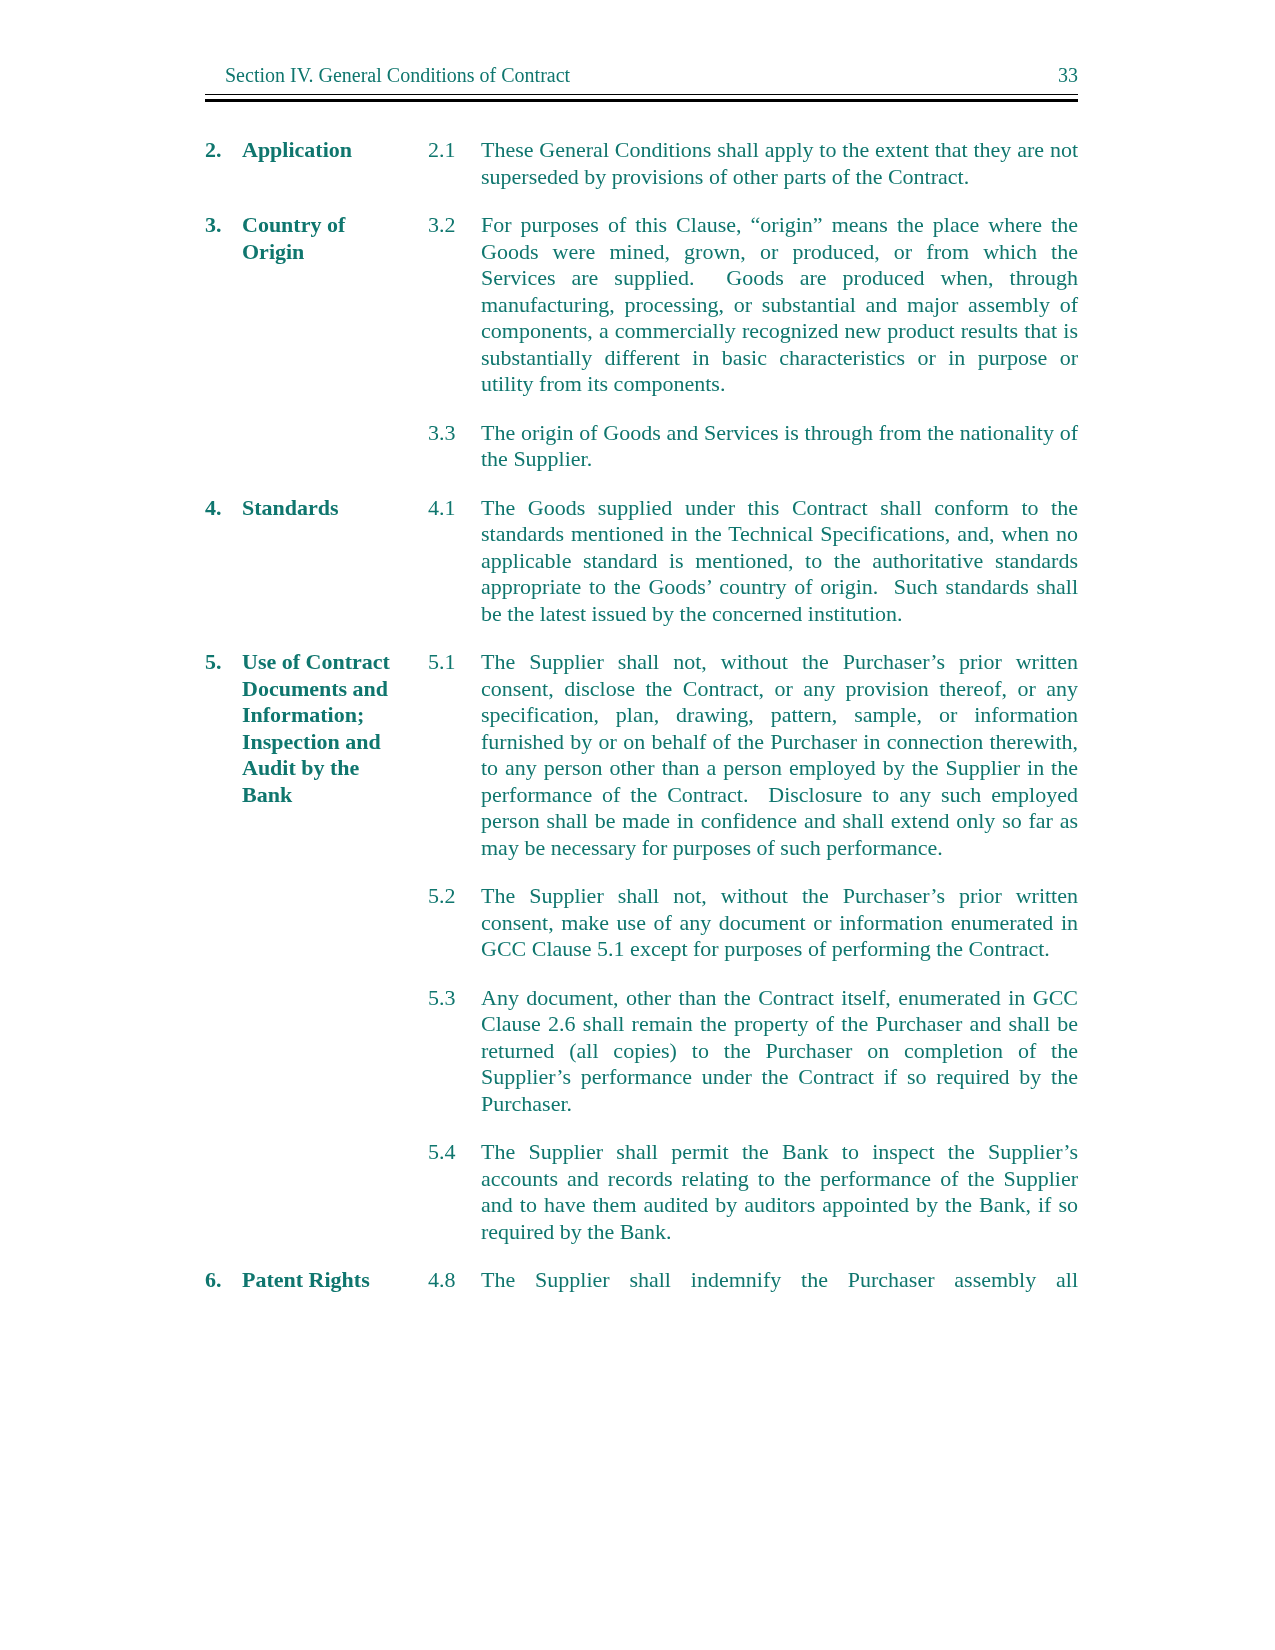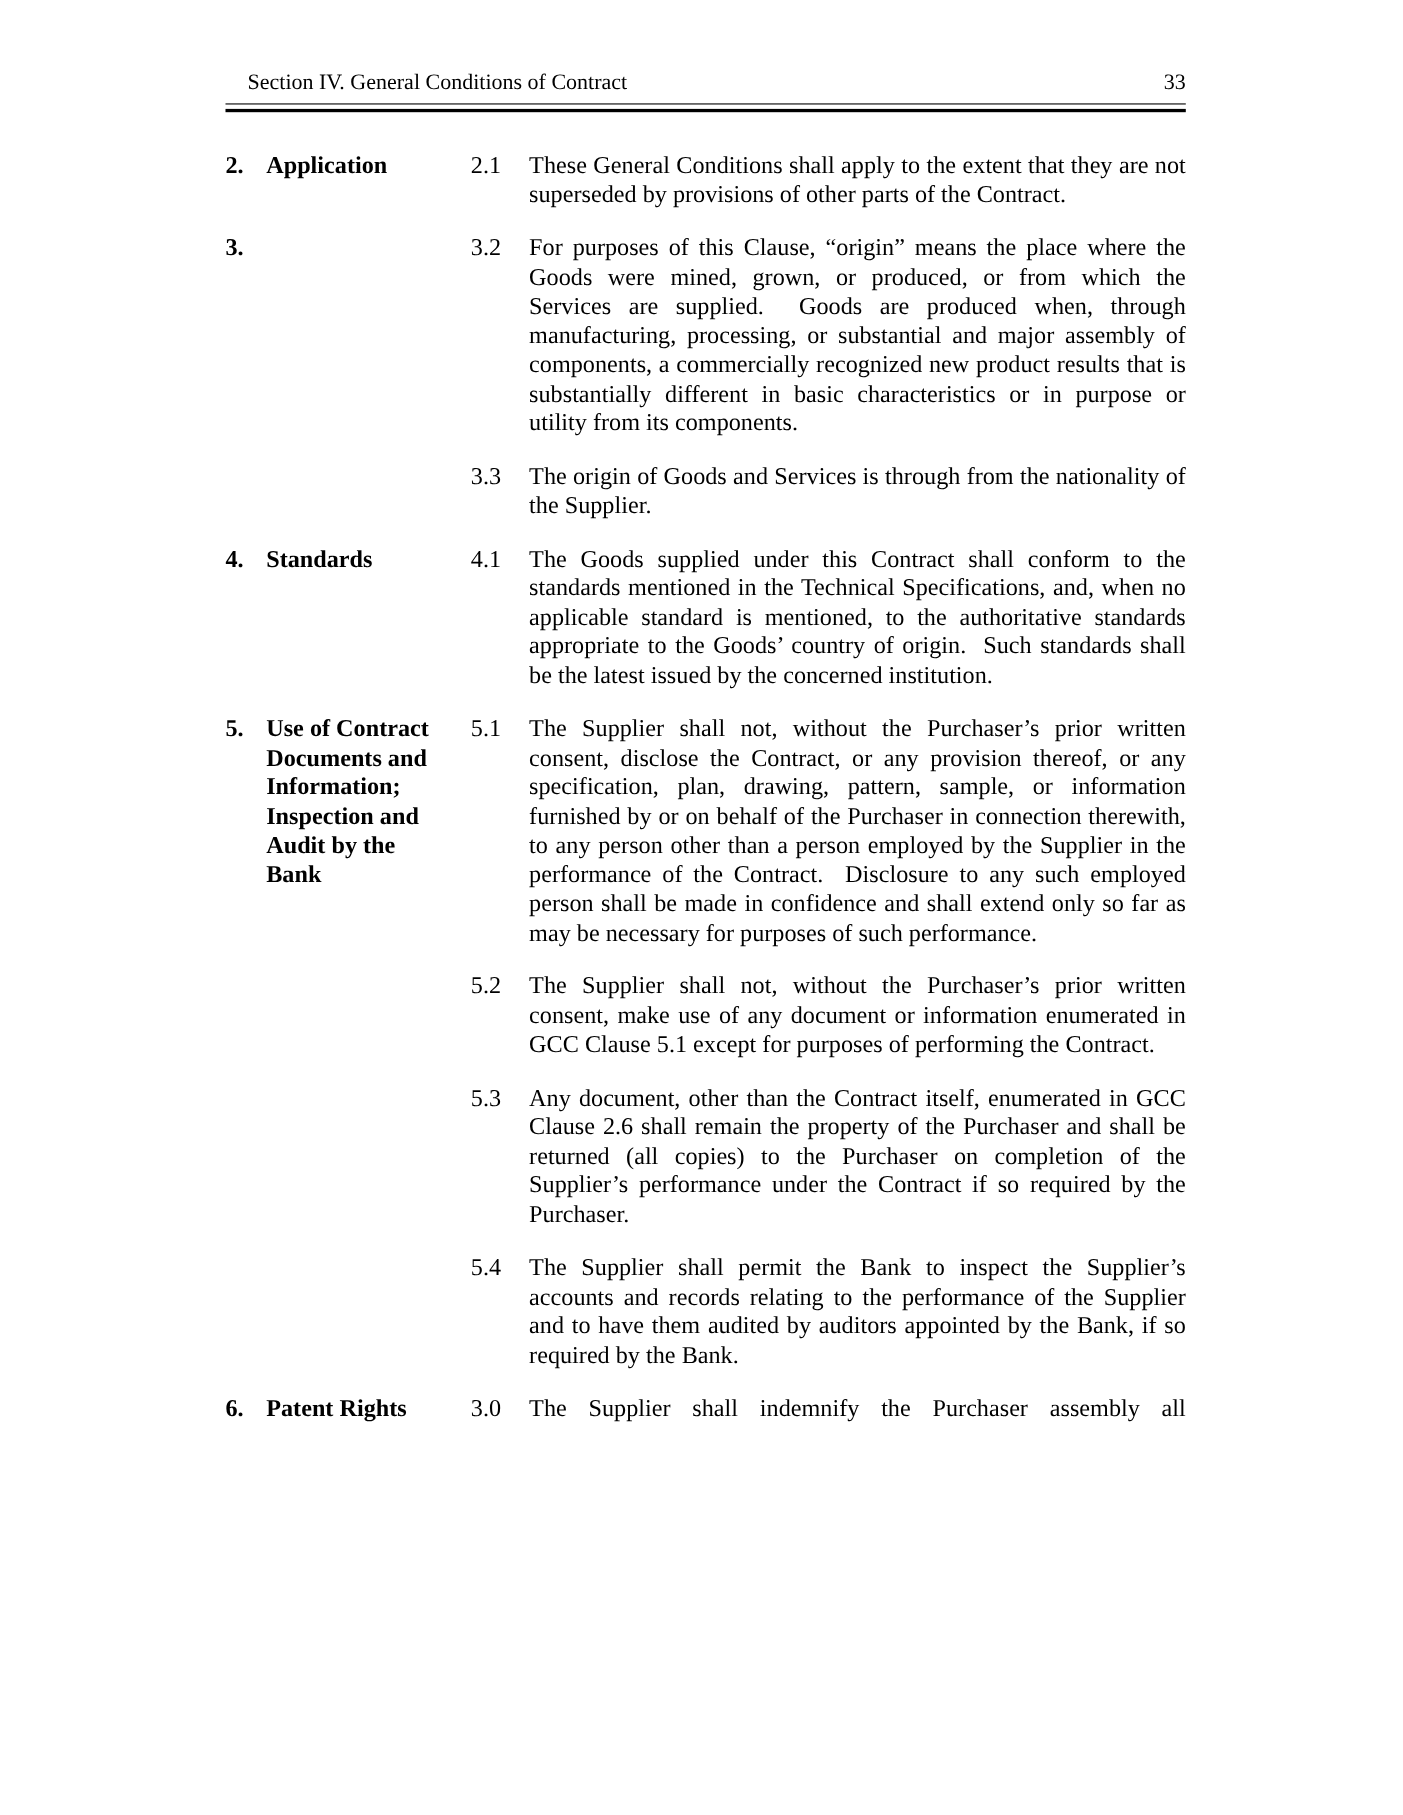--- a/index.html
+++ b/index.html
@@ -4,21 +4,21 @@
 <style>
   html, body {
     margin: 0;
     padding: 0;
     background: #ffffff;
   }
   .page {
     width: 1275px;
     height: 1650px;
     background: #ffffff;
-    color: #000000;
+    color: #0f766e;
     font-family: "Liberation Serif", "DejaVu Serif", serif;
     box-sizing: border-box;
     padding: 63px 197px 0 205px;
     overflow: hidden;
     position: relative;
   }
   .header {
     display: flex;
     justify-content: space-between;
     align-items: baseline;
@@ -100,20 +100,21 @@
         <div class="clause">
           <span class="cl-num">2.1</span>
           <div class="cl-body">These General Conditions shall apply to the extent that they are not superseded by provisions of other parts of the Contract.</div>
         </div>
       </div>
     </div>
 
     <div class="section">
       <div class="sec-col">
         <span class="sec-num">3.</span>
+        <span class="sec-head">Country of Origin</span>
       </div>
       <div class="clauses">
         <div class="clause">
           <span class="cl-num">3.2</span>
           <div class="cl-body">For purposes of this Clause, “origin” means the place where the Goods were mined, grown, or produced, or from which the Services are supplied.  Goods are produced when, through manufacturing, processing, or substantial and major assembly of components, a commercially recognized new product results that is substantially different in basic characteristics or in purpose or utility from its components.</div>
         </div>
         <div class="clause">
           <span class="cl-num">3.3</span>
           <div class="cl-body">The origin of Goods and Services is through from the nationality of the Supplier.</div>
         </div>
@@ -158,20 +159,20 @@
       </div>
     </div>
 
     <div class="section">
       <div class="sec-col">
         <span class="sec-num">6.</span>
         <span class="sec-head">Patent Rights</span>
       </div>
       <div class="clauses">
         <div class="clause">
-          <span class="cl-num">3.0</span>
+          <span class="cl-num">4.8</span>
           <div class="cl-body justify-last">The Supplier shall indemnify the Purchaser assembly all</div>
         </div>
       </div>
     </div>
 
   </div>
 </div>
 
 </body></html>

